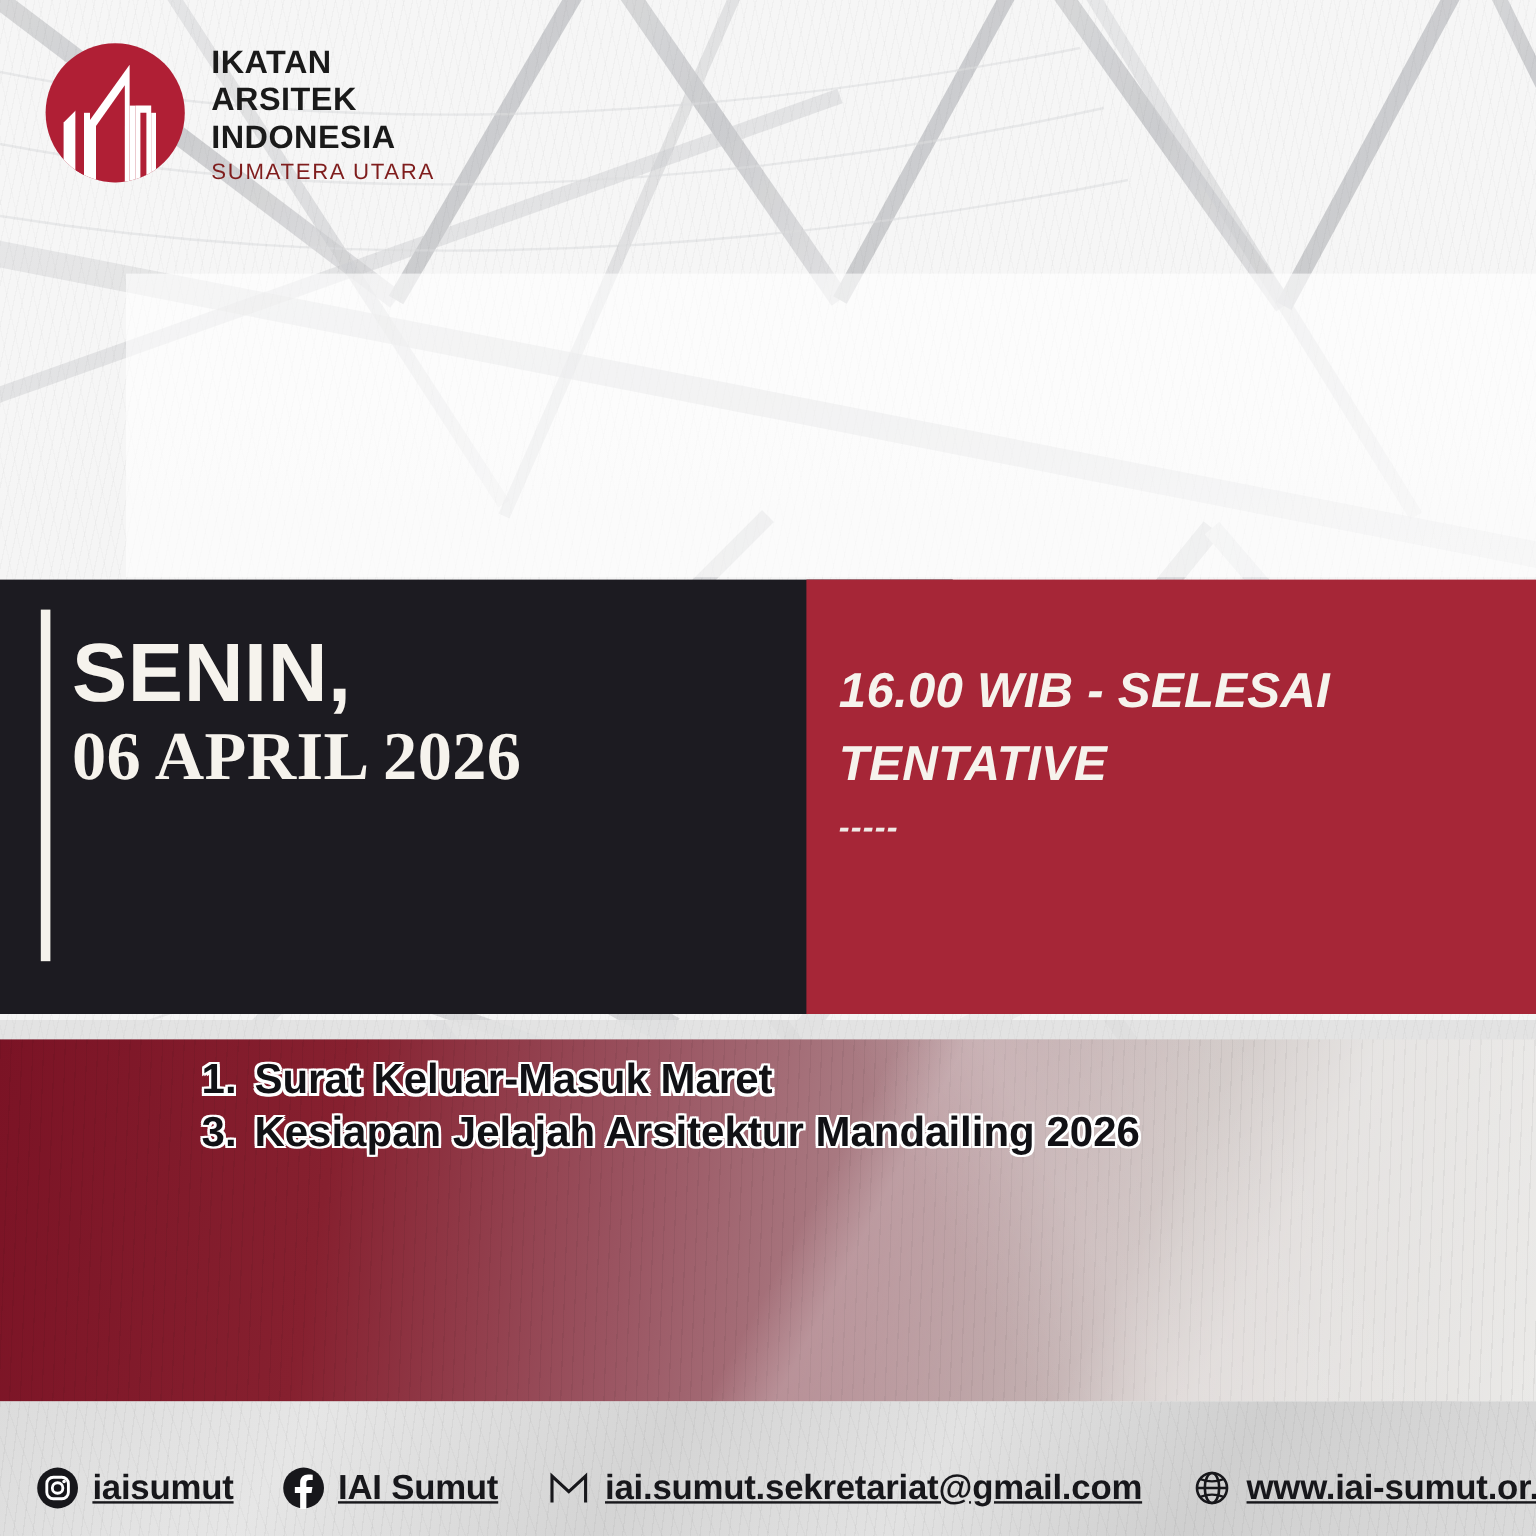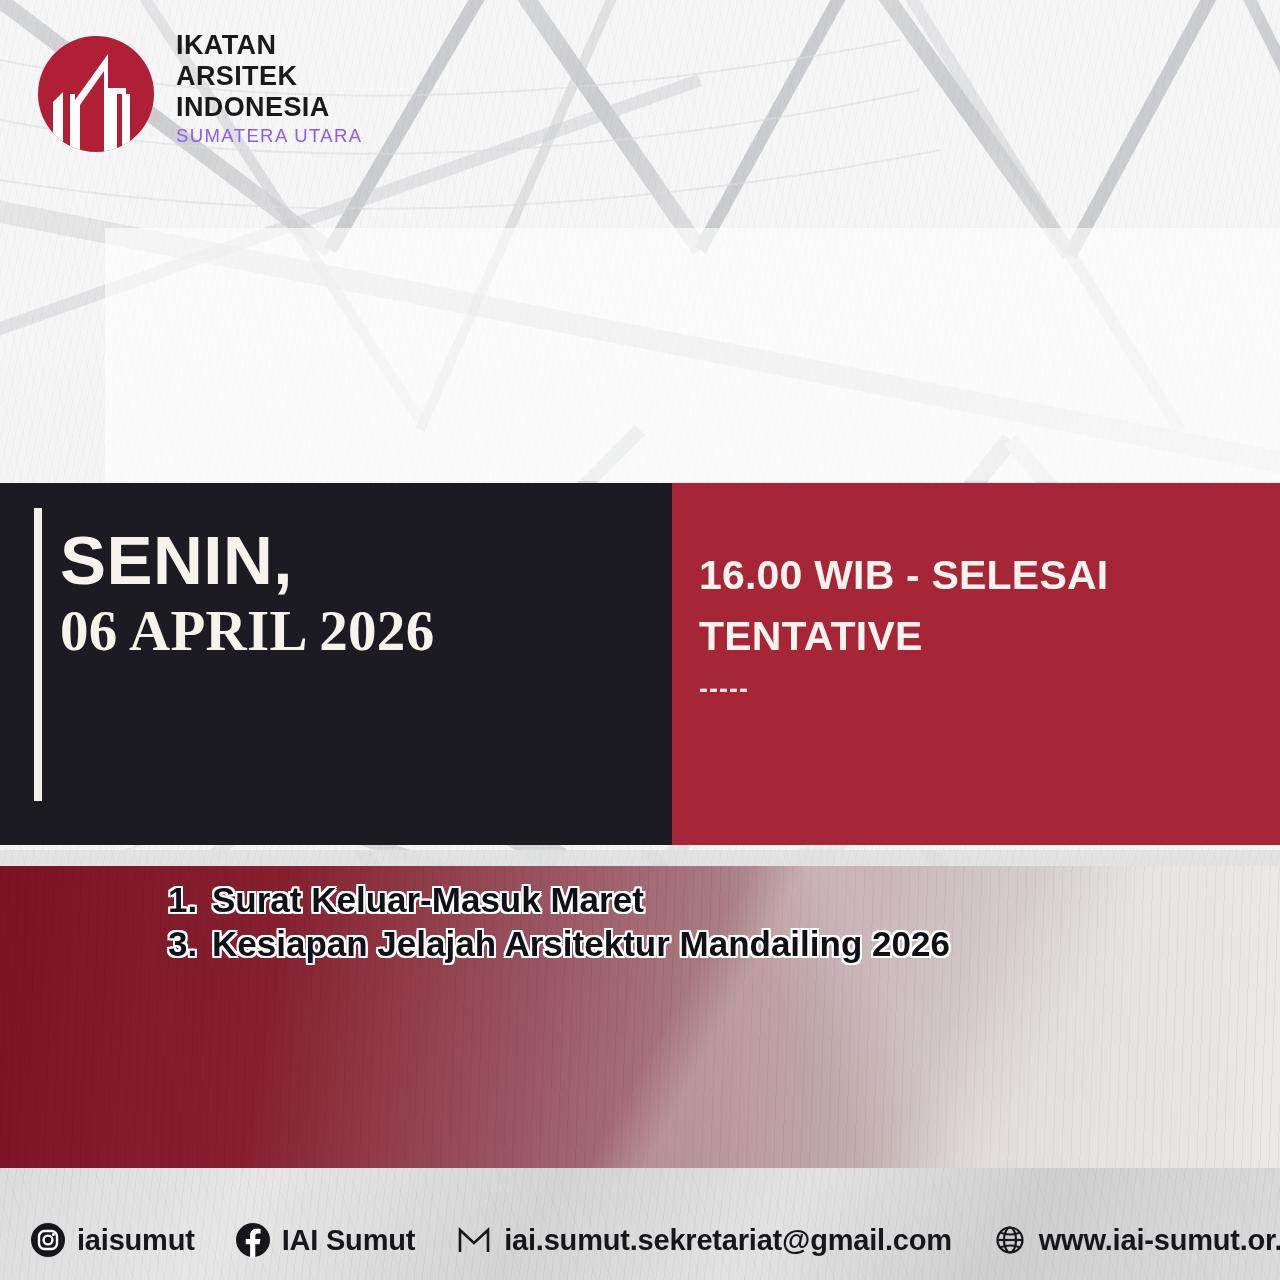--- a/index.html
+++ b/index.html
@@ -40,20 +40,21 @@
       repeating-linear-gradient(102deg, rgba(0,0,0,0.022) 0px, rgba(0,0,0,0.022) 1px, transparent 1px, transparent 7px),
       repeating-linear-gradient(78deg, rgba(0,0,0,0.016) 0px, rgba(0,0,0,0.016) 1px, transparent 1px, transparent 11px);
     pointer-events: none;
   }
 
   
   .logo-block {
     position: absolute;
     left: 30px; top: 28px;
     display: flex;
+    align-items: center;
     gap: 14px;
   }
   .logo-mark { width: 132px; height: 132px; display: block; }
   .logo-words {
     display: flex;
     flex-direction: column;
     line-height: 1.0;
     padding-top: 4px;
   }
   .logo-words .lw {
@@ -62,21 +63,21 @@
     font-size: 27px;
     letter-spacing: 0.4px;
     color: #1a1a1a;
     margin-bottom: 4px;
   }
   .logo-words .lw-sub {
     font-family: "Liberation Sans", sans-serif;
     font-weight: 400;
     font-size: 18.5px;
     letter-spacing: 1.4px;
-    color: #8b5cf6;
+    color: #7f1d1d;
     margin-top: 2px;
   }
 
   
   .title-panel {
     position: absolute;
     left: 105px; top: 228px;
     width: 1175px; height: 253px;
     background: rgba(255,255,255,0.62);
   }
@@ -131,20 +132,21 @@
     letter-spacing: 0.3px;
     margin-top: 6px;
   }
 
   
   .time-block {
     position: absolute;
     left: 672px; top: 483px;
     width: 608px; height: 362px;
     background: #a62637;
+    font-style: italic;
   }
   .time-text {
     position: absolute;
     left: 27px; top: 62px;
     color: #f6f3ed;
   }
   .time-line {
     font-family: "Liberation Sans", sans-serif;
     font-weight: 700;
     font-size: 41px;
@@ -236,20 +238,21 @@
     gap: 11px;
   }
   .f-item + .f-item { margin-left: 40px; }
   .f-label {
     font-family: "Liberation Sans", sans-serif;
     font-weight: 700;
     font-size: 29px;
     color: #17171b;
     letter-spacing: -0.2px;
     white-space: nowrap;
+    text-decoration: underline;
   }
   .f-icon { display: block; flex: 0 0 auto; }
 </style>
 </head>
 <body>
 
 <div id="poster">
 
   <div class="bg-base"></div>
 

